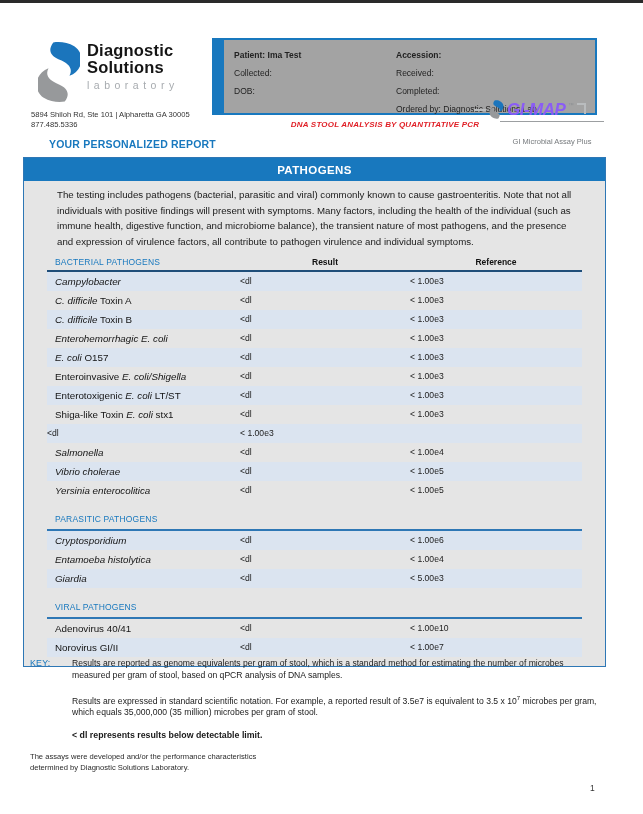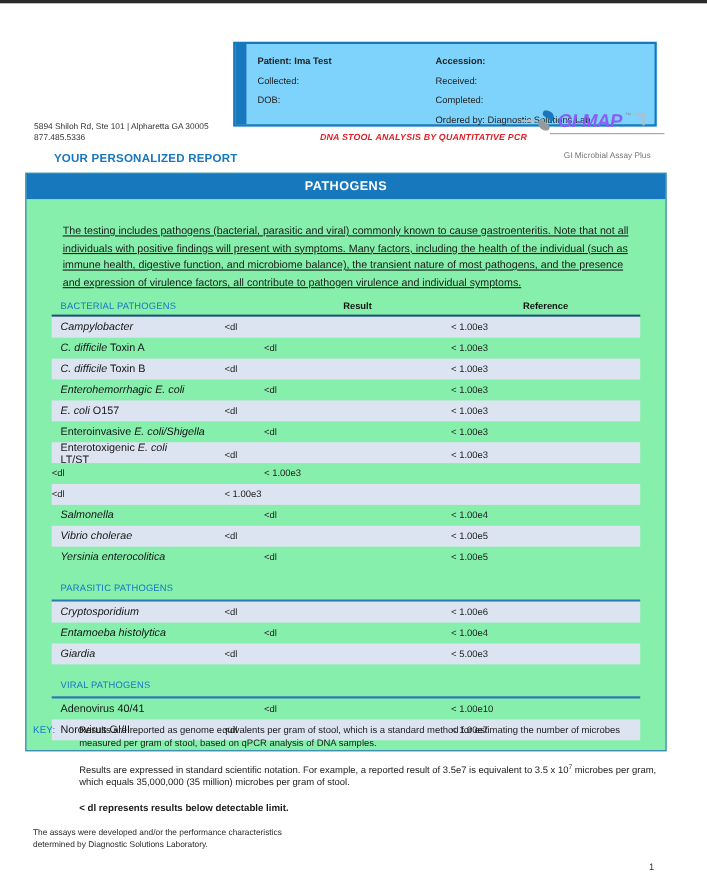--- a/index.html
+++ b/index.html
@@ -21,21 +21,21 @@
   .topbar{position:absolute;left:0;top:0;width:100%;height:3px;background:#2a2a2a;}
 
   
   .dsl-logo{position:absolute;left:38px;top:40px;display:flex;align-items:flex-start;}
   .dsl-text{margin-left:7px;margin-top:2px;}
   .dsl-line1,.dsl-line2{font-size:16.5px;font-weight:800;color:#151515;line-height:17px;letter-spacing:0.2px;}
   .dsl-line3{font-size:10.5px;color:#a7abaf;letter-spacing:4.5px;margin-top:3px;}
   .address{position:absolute;left:31px;top:110px;font-size:7.6px;line-height:10px;color:#333;}
 
   
-  .patient-box{position:absolute;left:212px;top:38px;width:385px;height:77px;border:2px solid var(--accent-blue);background:#7dd3fc;}
+  .patient-box{position:absolute;left:212px;top:38px;width:385px;height:77px;border:2px solid var(--accent-blue);background:#a3a3a3;}
   .patient-box::before{content:"";position:absolute;left:0;top:0;bottom:0;width:10px;background:var(--accent-blue);}
   .pcol{position:absolute;top:6px;font-size:8.5px;line-height:18px;color:#222;}
   .pcol1{left:20px;}
   .pcol2{left:182px;}
   .bold{font-weight:bold;}
 
   
   .red-subtitle{position:absolute;left:230px;top:120px;width:310px;text-align:center;
     font-size:8px;font-weight:bold;font-style:italic;color:var(--red);letter-spacing:0.2px;}
 
@@ -45,33 +45,33 @@
   .gimap .dash{width:12px;height:2px;background:#b9bcbe;}
   .gimap-name{font-size:17px;font-weight:800;font-style:italic;color:#8b5cf6;letter-spacing:-0.5px;line-height:19px;}
   .gimap .tm{font-size:5.5px;color:#8b8f92;align-self:flex-start;margin-top:2px;}
   .gimap .bracket{width:9px;height:11px;border-top:2px solid #b9bcbe;border-right:2px solid #b9bcbe;align-self:flex-start;margin-top:3px;}
   .gimap-tagline{margin-left:26px;width:104px;margin-top:2px;border-top:1px solid #9c9fa1;padding-top:15px;
     font-size:7.5px;color:var(--gray-text);text-align:center;}
 
   .personalized{position:absolute;left:28px;top:138px;font-size:10.5px;font-weight:bold;color:var(--accent-blue);letter-spacing:0.2px;margin-left:21px;}
 
   
-  .pathogens-box{position:absolute;left:23px;top:157px;width:583px;border:1px solid var(--section-line);background:#86efac;}
+  .pathogens-box{position:absolute;left:23px;top:157px;width:583px;border:1px solid var(--section-line);background:#e5e5e5;}
   .section-bar{height:23px;background:var(--accent-blue);color:#fff;display:flex;align-items:center;justify-content:center;
     font-size:11.5px;font-weight:bold;letter-spacing:0.4px;}
   .box-content{padding:0 23px 9px 23px;}
-  .intro{margin-top:22px;padding-left:10px;font-size:9.7px;line-height:15.7px;color:#1a1a1a;text-decoration:underline;}
+  .intro{margin-top:6px;padding-left:10px;font-size:9.7px;line-height:15.7px;color:#1a1a1a;}
 
   .thead{display:grid;grid-template-columns:1fr 170px 172px;align-items:end;margin-top:7px;padding-bottom:3px;border-bottom:2px solid var(--navy-line);}
   .blue-label{color:var(--accent-blue);font-weight:normal;font-size:8.5px;letter-spacing:0.2px;}
   .col-head{font-size:8.5px;font-weight:bold;text-align:center;color:#111;}
   .thead .blue-label{padding-left:8px;}
 
   .trow{display:grid;grid-template-columns:1fr 170px 172px;align-items:center;height:19px;}
-  .trow.shaded{background:var(--row-shade);gap:36px;}
+  .trow.shaded{background:var(--row-shade);}
   .cell.name{font-size:9.8px;padding-left:8px;color:#141414;}
   .cell.name .it{font-style:italic;}
   .cell.val{font-size:8.6px;text-align:left;color:#222;}
 
   .subhead{margin-top:5px;padding:3px 0 3px 8px;border-bottom:2px solid var(--section-line);}
 
   
   .key{position:absolute;left:30px;top:658px;width:588px;display:grid;grid-template-columns:42px 1fr;}
   .key-label{font-size:8.8px;}
   .key-text{font-size:8.6px;line-height:11.8px;color:#1a1a1a;max-width:528px;}
@@ -81,20 +81,31 @@
 
   .disclaimer{position:absolute;left:30px;top:752px;font-size:7.6px;line-height:10.5px;color:#2a2a2a;}
   .pageno{position:absolute;left:590px;top:783px;font-size:8.5px;color:#333;}
 </style>
 </head>
 <body>
 
 <div class="page">
   <div class="topbar"></div>
 
+  <div class="dsl-logo">
+    <svg width="42" height="64" viewBox="0 0 44 64" aria-hidden="true">
+      <path d="M16,1 C10,9 13,15 22,19 C32,23 37,28 33,36 C47,31 50,13 38,5 C31,0.5 22,0 16,1 Z" fill="#1b75bc"></path>
+      <path d="M28,63 C34,55 31,49 22,45 C12,41 7,36 11,28 C-3,33 -6,51 6,59 C13,63.5 22,64 28,63 Z" fill="#97999b"></path>
+    </svg>
+    <div class="dsl-text">
+      <div class="dsl-line1">Diagnostic</div>
+      <div class="dsl-line2">Solutions</div>
+      <div class="dsl-line3">laboratory</div>
+    </div>
+  </div>
 
   <div class="address">
     <div>5894 Shiloh Rd, Ste 101 | Alpharetta GA 30005</div>
     <div>877.485.5336</div>
   </div>
 
   <div class="patient-box">
     <div class="pcol pcol1">
       <div class="bold">Patient: Ima Test</div>
       <div>Collected:</div>
@@ -168,20 +179,21 @@
             <div class="cell name"><span>Enteroinvasive </span><span class="it">E. coli/Shigella</span></div>
             <div class="cell val">&lt;dl</div>
             <div class="cell val">&lt; 1.00e3</div>
           </div>
           <div class="trow shaded">
             <div class="cell name"><span>Enterotoxigenic </span><span class="it">E. coli</span><span> LT/ST</span></div>
             <div class="cell val">&lt;dl</div>
             <div class="cell val">&lt; 1.00e3</div>
           </div>
           <div class="trow">
+            <div class="cell name"><span>Shiga-like Toxin </span><span class="it">E. coli</span><span> stx1</span></div>
             <div class="cell val">&lt;dl</div>
             <div class="cell val">&lt; 1.00e3</div>
           </div>
           <div class="trow shaded">
             <div class="cell val">&lt;dl</div>
             <div class="cell val">&lt; 1.00e3</div>
           </div>
           <div class="trow">
             <div class="cell name"><span class="it">Salmonella</span></div>
             <div class="cell val">&lt;dl</div>

